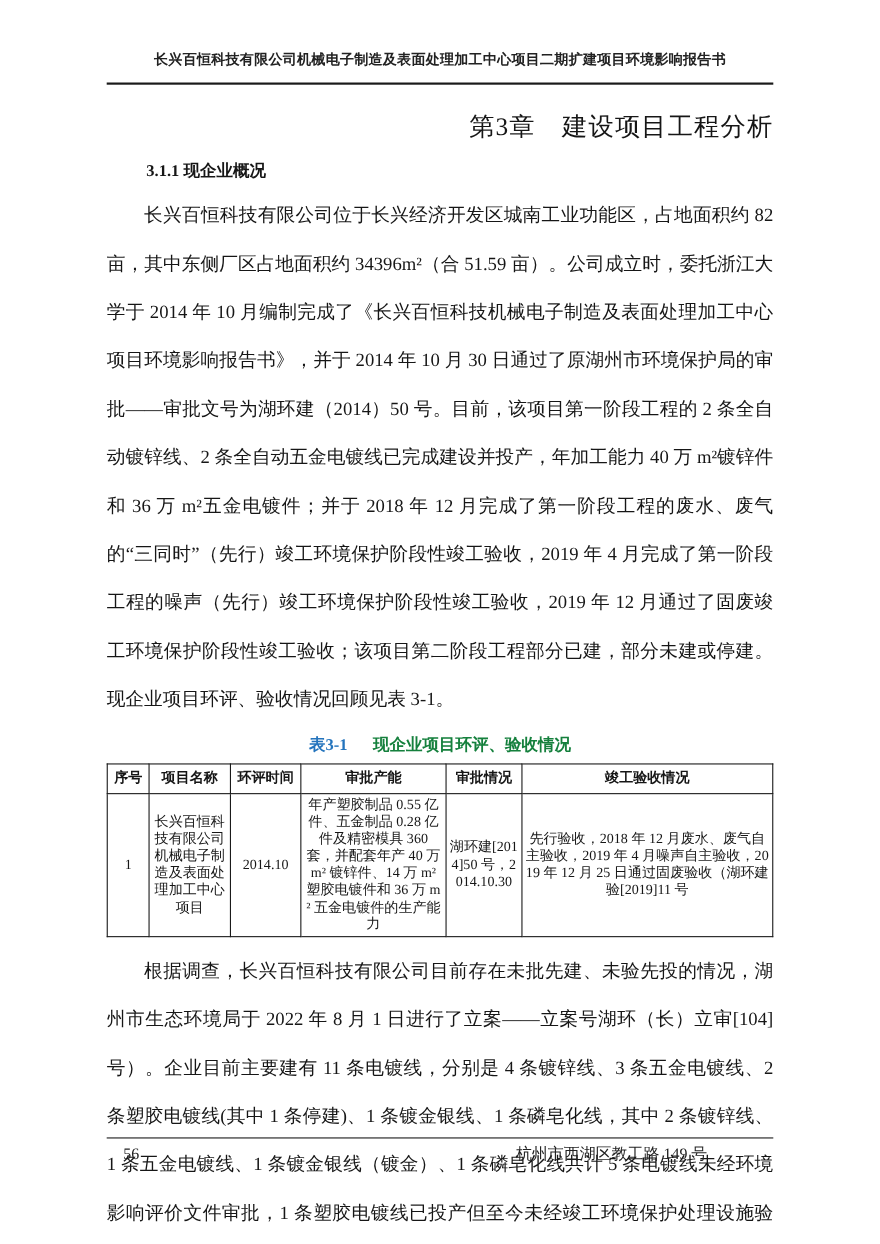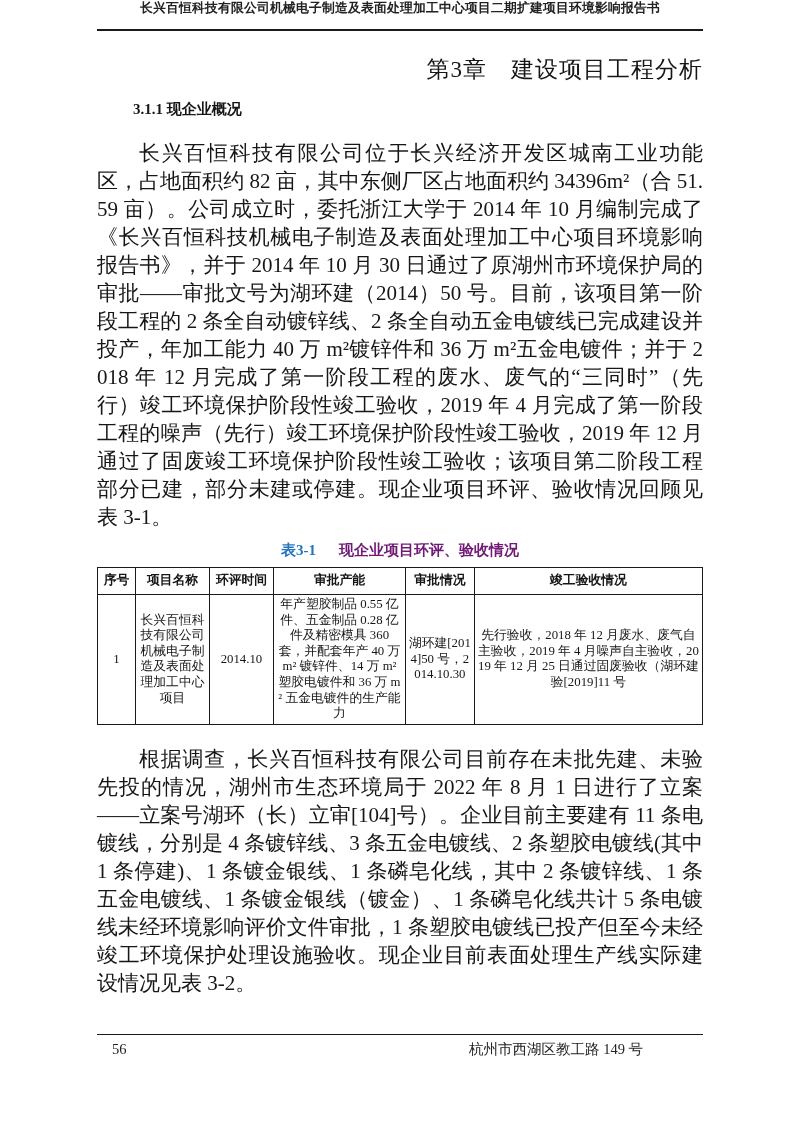--- a/index.html
+++ b/index.html
@@ -6,21 +6,21 @@
   html, body { background: #ffffff; }
   body {
     width: 800px; height: 1131px;
     font-family: "Liberation Serif", "DejaVu Serif", serif;
     color: #161616;
   }
   .page { position: relative; width: 800px; height: 1131px; background: #ffffff; overflow: hidden; }
   .content { position: relative; margin: 0 auto; width: 606px; }
 
   .running-header {
-    padding-bottom: 12px;
+    padding-top: 46px; padding-bottom: 12px;
     border-bottom: 2.5px solid #1a1a1a;
     text-align: center;
     font-size: 12.8px; font-weight: 600; letter-spacing: 0.2px;
     color: #222;
   }
 
   .chapter-title {
     margin-top: 23px;
     text-align: right;
     font-size: 23px; font-weight: normal; letter-spacing: 1px;
@@ -28,34 +28,34 @@
   .section-title {
     margin-top: 12px;
     font-size: 19px; font-weight: bold;
   }
   .subsection-title {
     margin-top: 15px;
     font-size: 15px; font-weight: bold; margin-left: 36px;
   }
 
   .para {
-    margin-top: 20px;
-    font-size: 21px; line-height: 28px;
+    margin-top: 9px;
+    font-size: 17px; line-height: 44px;
     text-align: justify; text-justify: inter-ideograph;
     text-indent: 2em;
     word-break: break-all;
   }
 
   .table-caption {
     margin-top: 10px; margin-bottom: 7px;
     text-align: center;
     font-size: 15px; font-weight: bold;
   }
   .caption-label { color: #2474BD; }
-  .caption-text { margin-left: 23px; color: #701a75; }
+  .caption-text { margin-left: 23px; color: #15803d; }
 
   table.review-table {
     width: 100%;
     border-collapse: collapse;
     border: 1.5px solid #1a1a1a;
     table-layout: fixed;
   }
   .review-table th, .review-table td {
     border: 1px solid #1a1a1a;
     text-align: center; vertical-align: middle;

